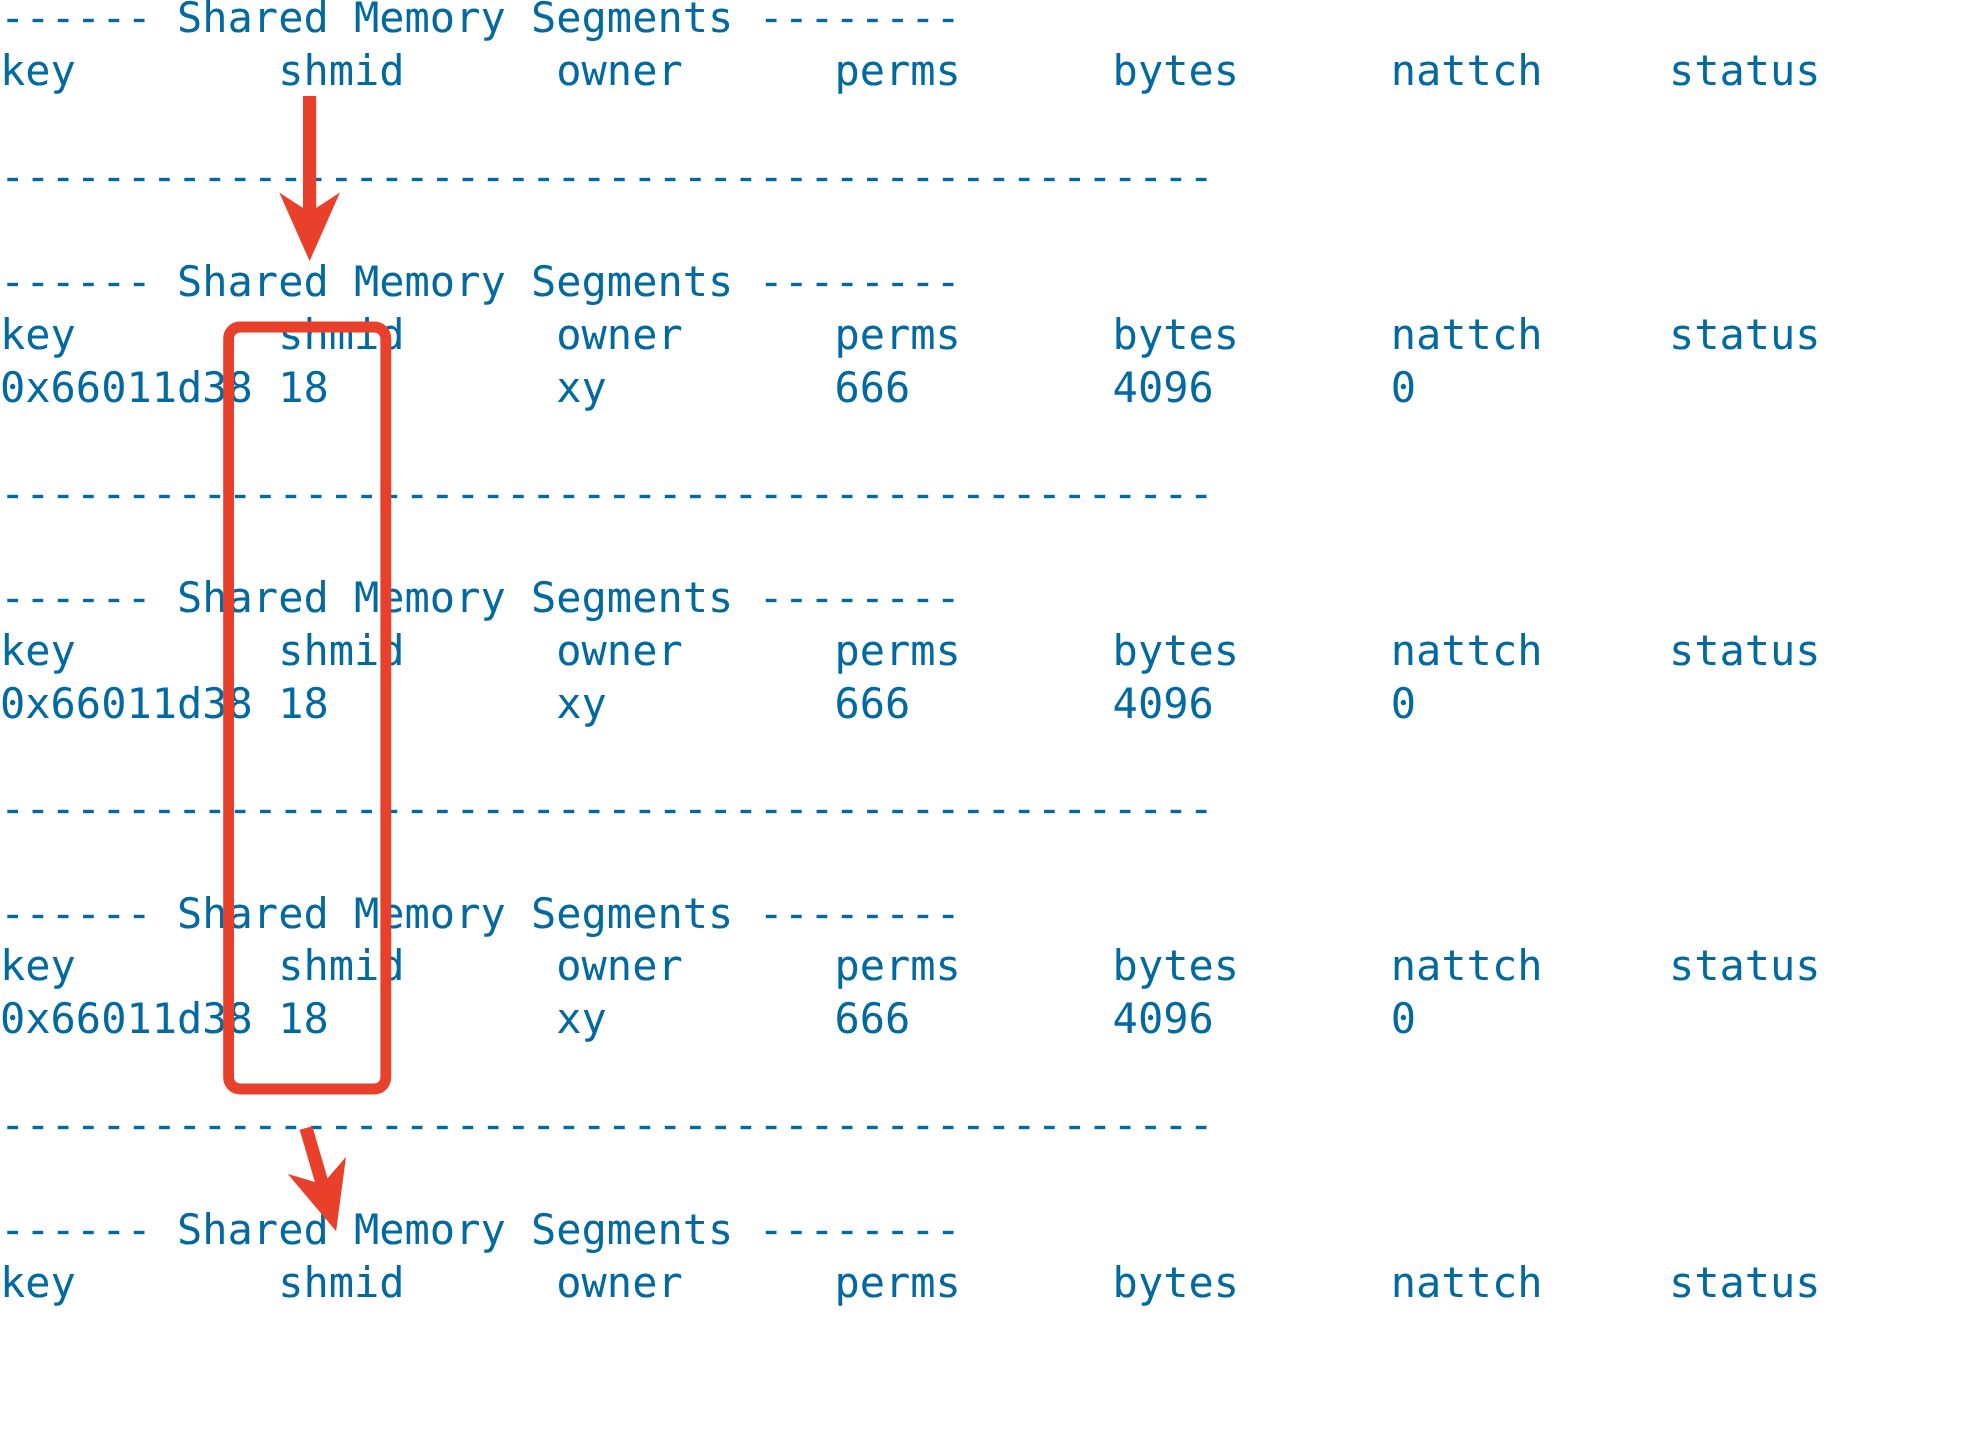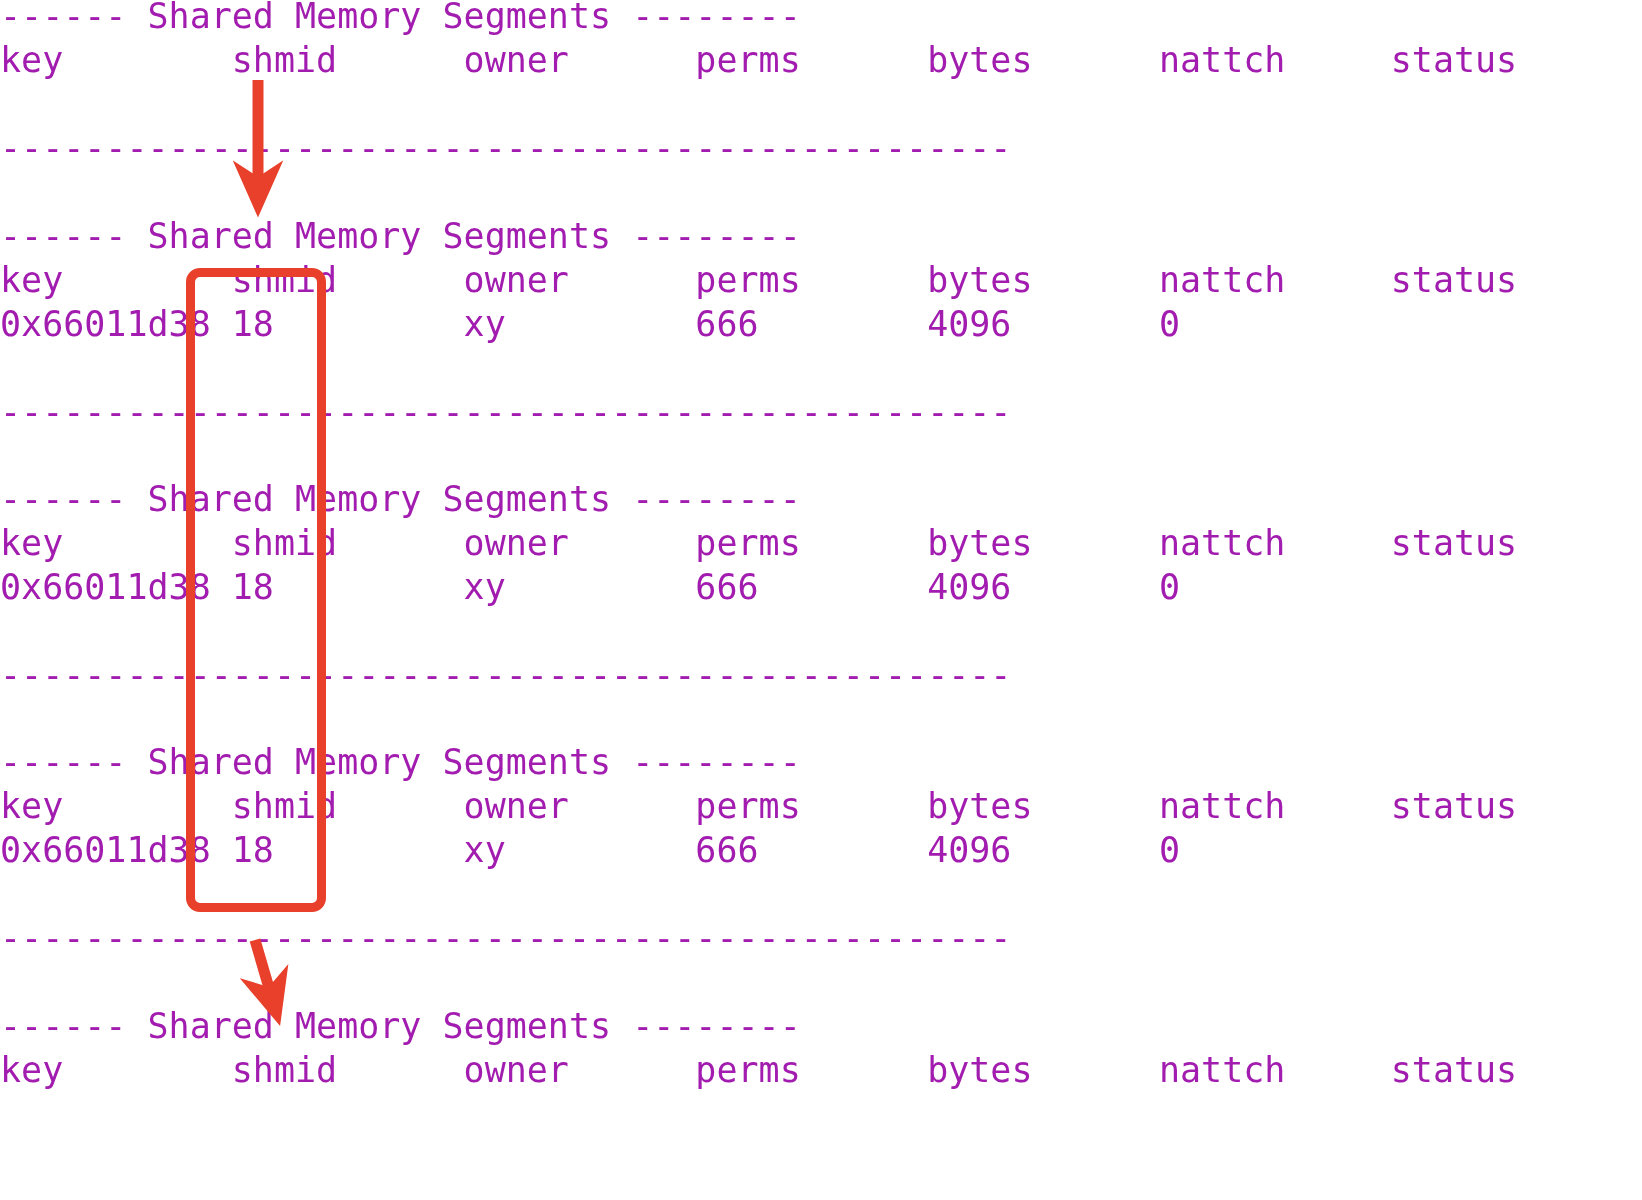--- a/index.html
+++ b/index.html
@@ -25,21 +25,21 @@
   .term {
     position: absolute;
     left: 0;
     top: 0;
     width: 1642px;
     height: 1200px;
     font-family: "DejaVu Sans Mono", "Liberation Mono", monospace;
     font-size: 35px;
     line-height: 44px;
     letter-spacing: 0px;
-    color: #a21caf;
+    color: #0369a1;
     white-space: pre;
     -webkit-font-smoothing: none;
   }
   .line {
     position: absolute;
     left: 0;
     white-space: pre;
     font-variant-ligatures: none;
   }
 

